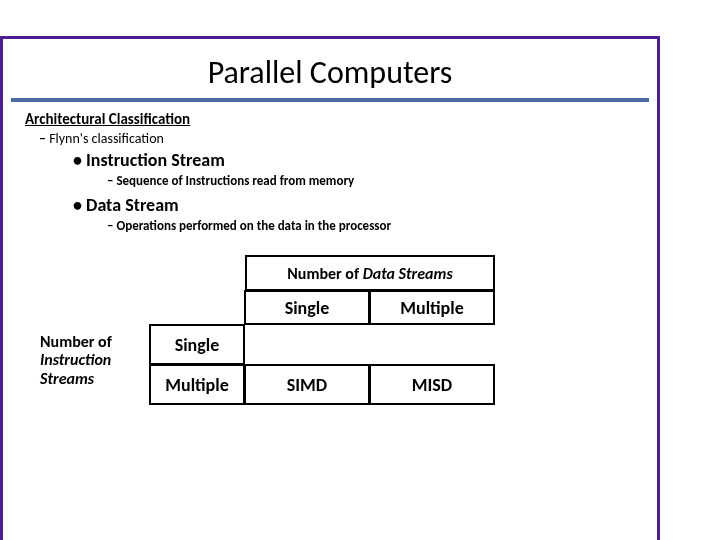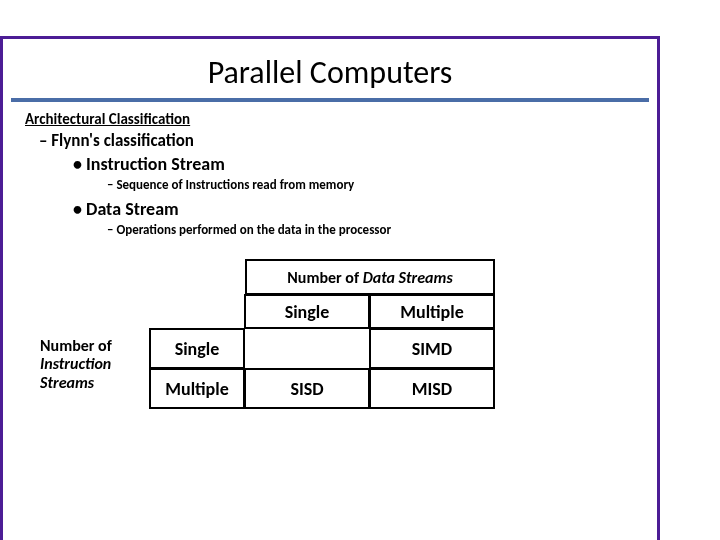--- a/index.html
+++ b/index.html
@@ -30,22 +30,22 @@
   .body {
     padding: 0 22px;
   }
   .lvl1 {
     font-size: 15px;
     font-weight: 700;
     text-decoration: underline;
     margin-bottom: 2px;
   }
   .lvl2 {
-    font-size: 17px;
-    font-weight: 700;
+    font-size: 14px;
+    font-weight: 400;
     margin-left: 14px;
     margin-bottom: 2px;
   }
   .lvl2::before { content: "– "; font-weight: 700; }
   .lvl3 {
     font-size: 18px;
     font-weight: 700;
     margin-left: 48px;
     margin-bottom: 2px;
   }
@@ -134,21 +134,20 @@
         <div class="row-hdr">
           <div>
             <span>Number of </span><br>
             <span class="ital">Instruction Streams</span>
           </div>
         </div>
 
         <div class="cell c-single-left">Single</div>
         <div class="cell c-multi-left">Multiple</div>
 
-        <div class="cell c-simd">SIMD</div>
-        <div class="cell c-misd">SISD</div>
+        <div class="cell c-misd">SIMD</div>
         <div class="cell c-mimd">MISD</div>
 
       </div>
     </div>
 
   </div>
 </div>
 
 </body></html>

